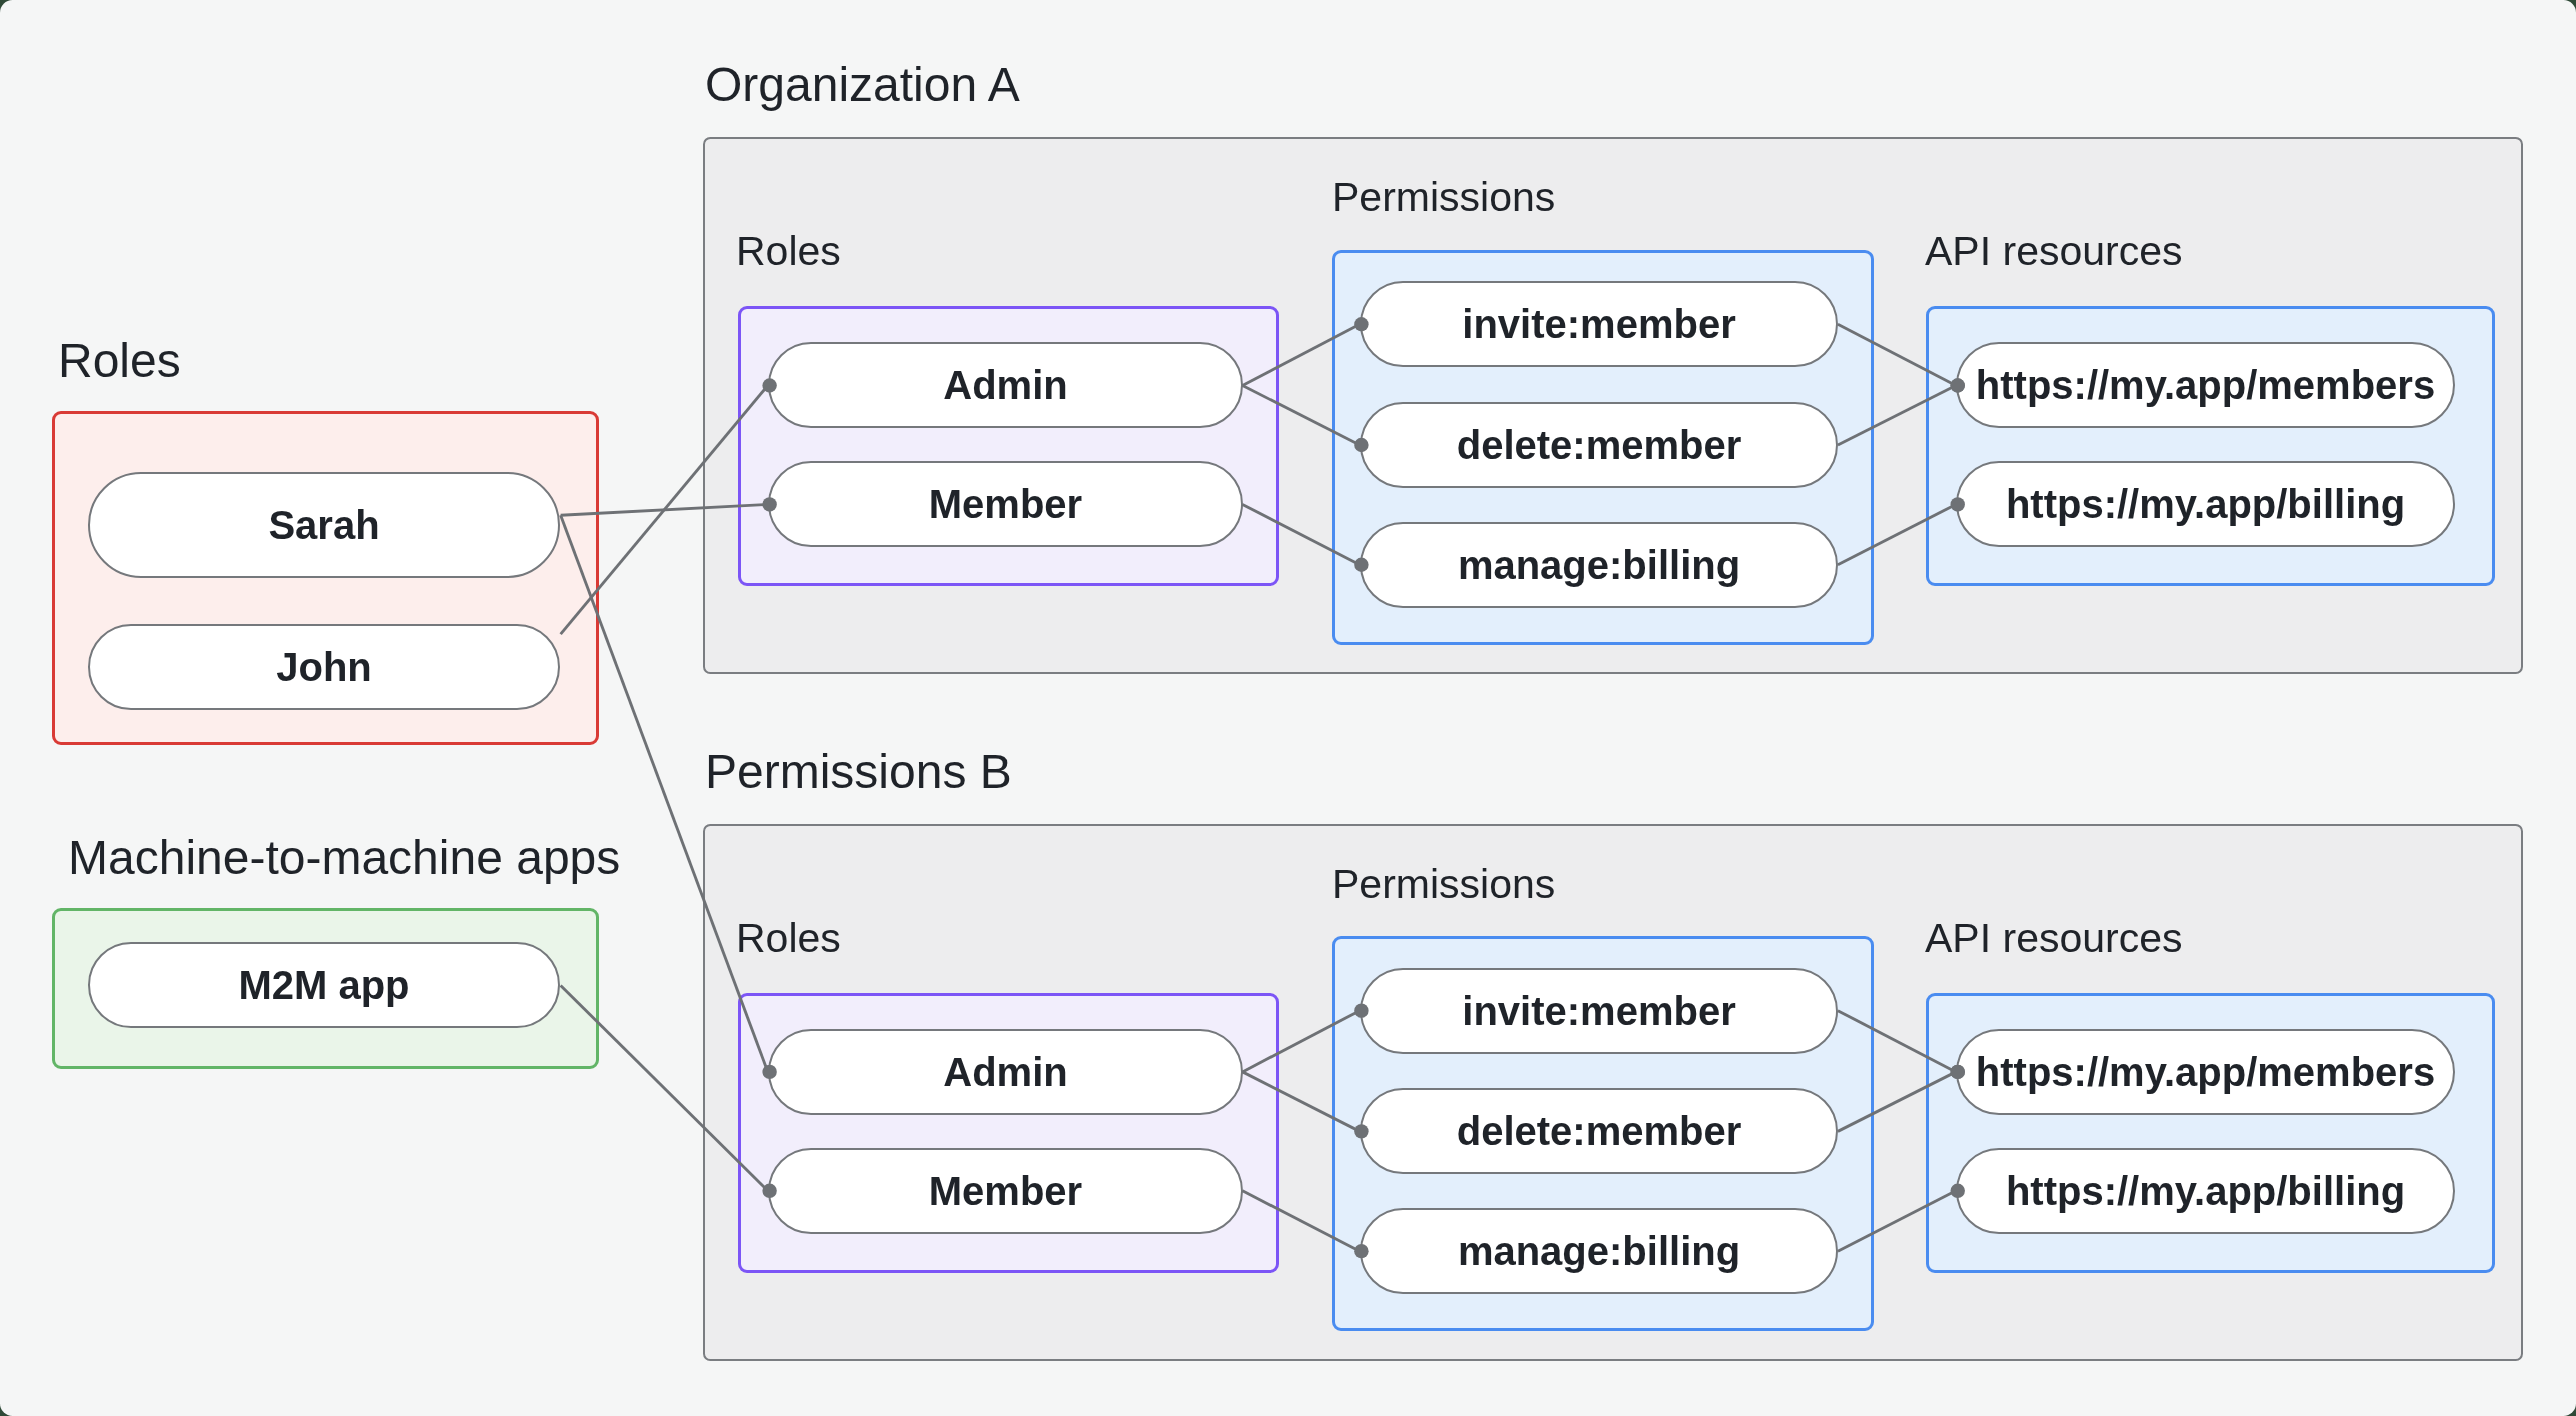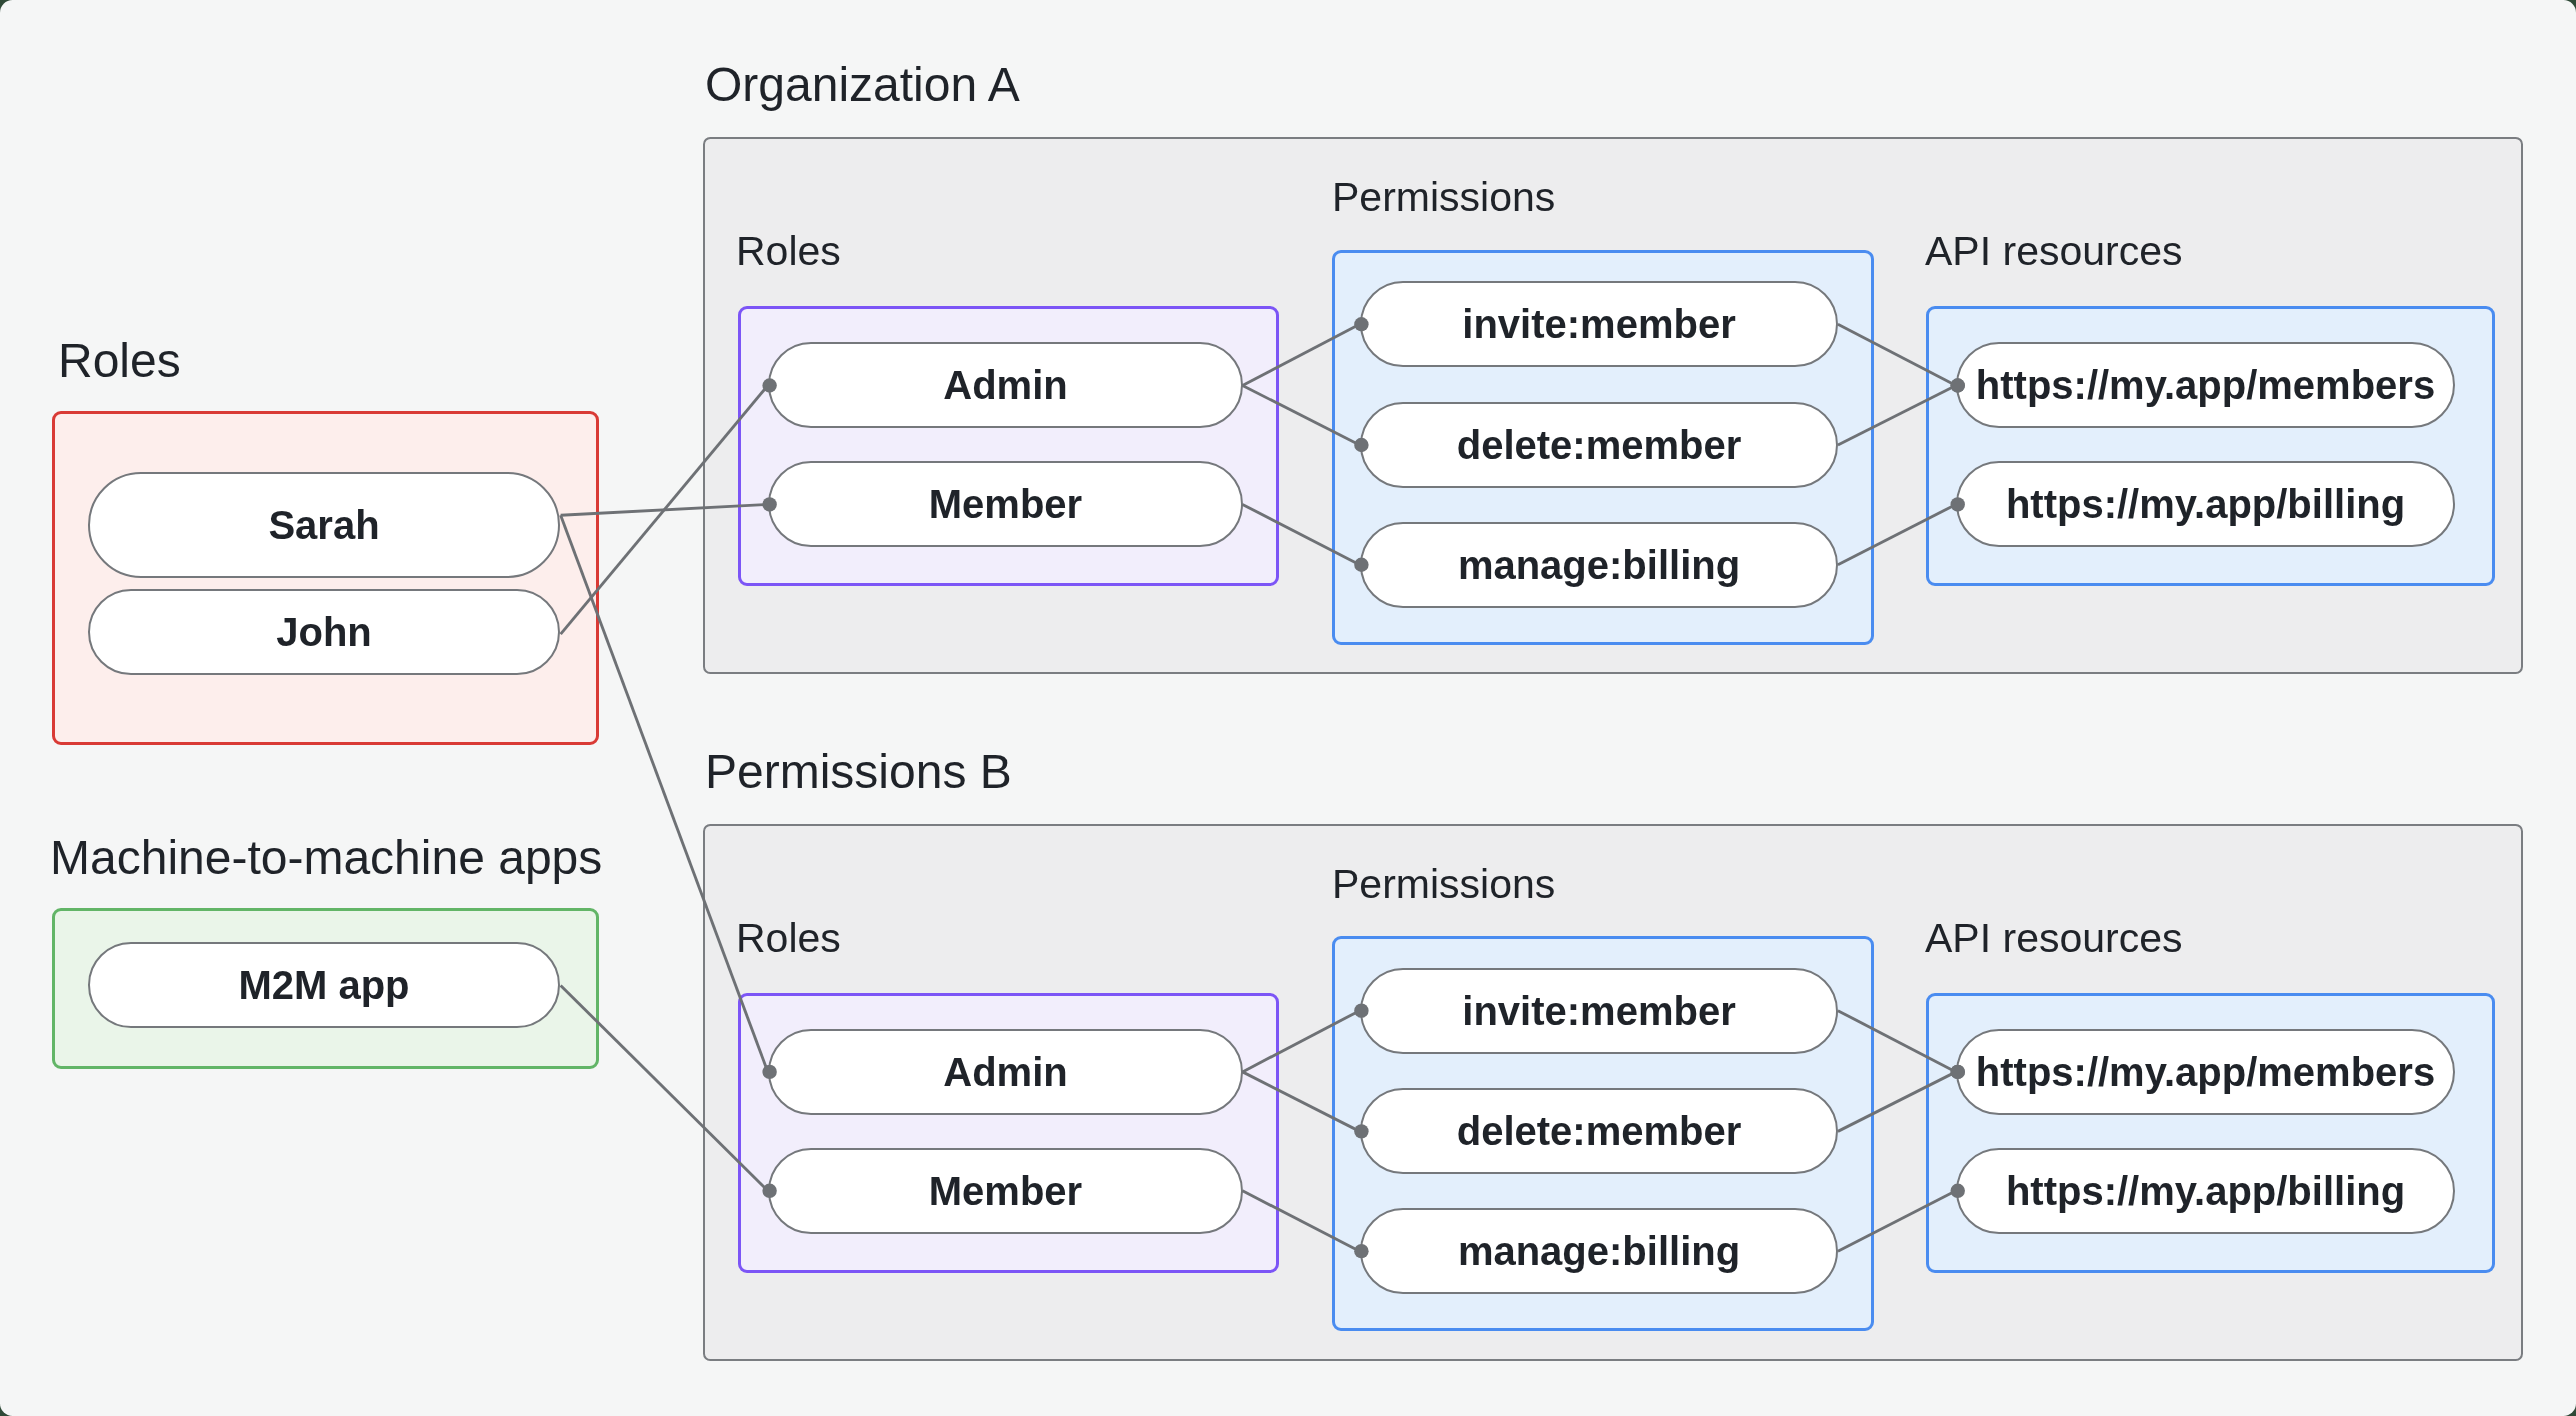--- a/index.html
+++ b/index.html
@@ -45,23 +45,23 @@
   #edges-svg circle{fill:var(--edge-color,#6e7175);}
 </style>
 </head>
 <body style="background: rgb(47, 73, 55);">
 
 <div class="canvas">
 
   <div class="group-label" style="left:58px;top:330px">Roles</div>
   <div class="tint-box users-box" style="left:52px;top:411px;width:541px;height:328px"></div>
   <div class="pill" style="left:88px;top:472px;width:472px;height:106px">Sarah</div>
-  <div class="pill" style="left:88px;top:589px;width:472px;height:86px">John</div>
+  <div class="pill" style="left:88px;top:624px;width:472px;height:86px">John</div>
 
-  <div class="group-label" style="left:50px;top:827px">Machine-to-machine apps</div>
+  <div class="group-label" style="left:68px;top:827px">Machine-to-machine apps</div>
   <div class="tint-box m2m-box" style="left:52px;top:908px;width:541px;height:155px"></div>
   <div class="pill" style="left:88px;top:942px;width:472px;height:86px">M2M app</div>
 
   <div class="group-label" style="left:705px;top:54px">Organization A</div>
   <div class="org-box" style="left:703px;top:137px;width:1816px;height:533px"></div>
 
   <div class="section-label" style="left:736px;top:225px">Roles</div>
   <div class="tint-box roles-box" style="left:738px;top:306px;width:535px;height:274px"></div>
   <div class="pill" style="left:768px;top:342px;width:475px;height:86px">Admin</div>
   <div class="pill" style="left:768px;top:461px;width:475px;height:86px">Member</div>

